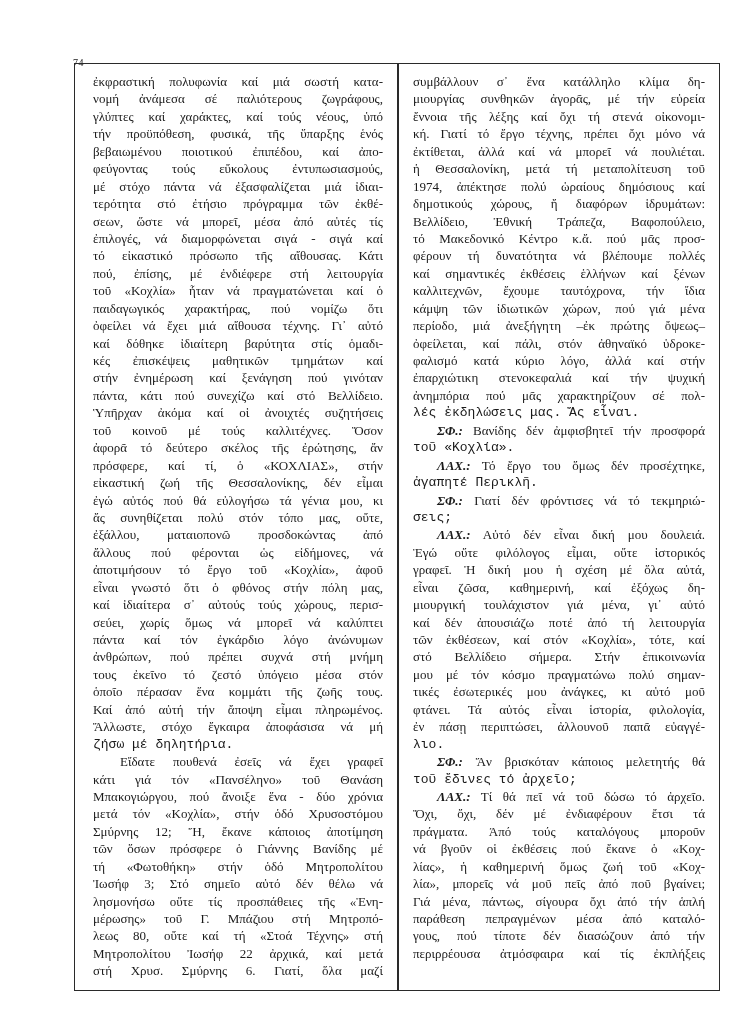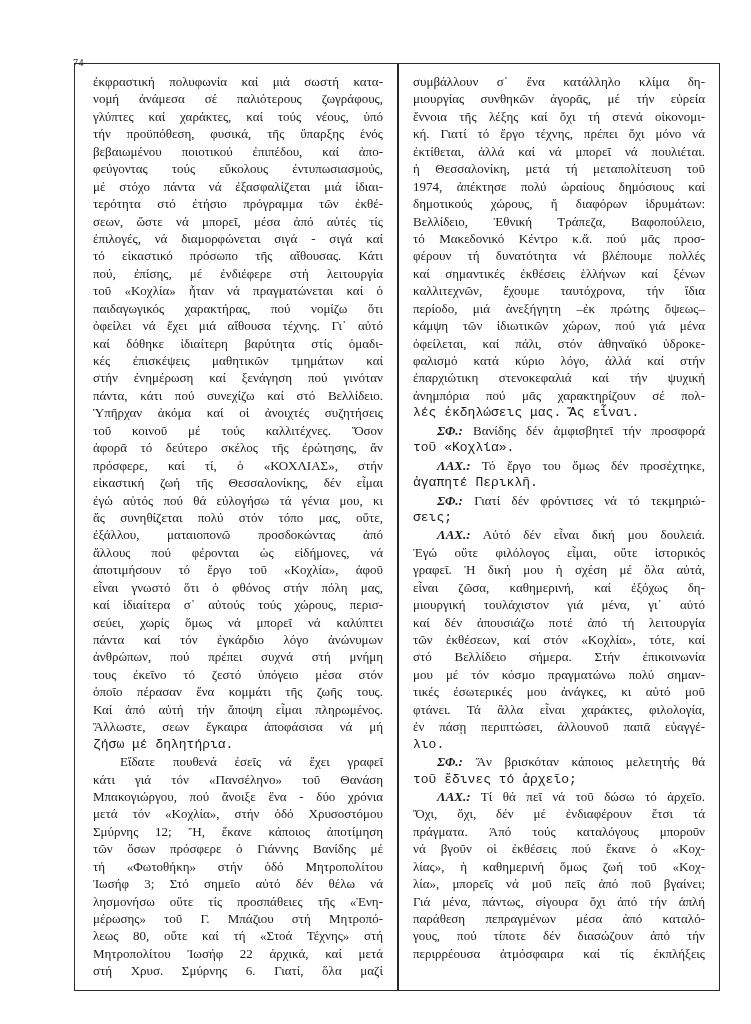--- a/index.html
+++ b/index.html
@@ -55,21 +55,21 @@
     <span class="line"><span>ἄλλους πού φέρονται ὡς εἰδήμονες, νά</span></span>
     <span class="line"><span>ἀποτιμήσουν τό ἔργο τοῦ «Κοχλία», ἀφοῦ</span></span>
     <span class="line"><span>εἶναι γνωστό ὅτι ὁ φθόνος στήν πόλη μας,</span></span>
     <span class="line"><span>καί ἰδιαίτερα σ᾿ αὐτούς τούς χώρους, περισ-</span></span>
     <span class="line"><span>σεύει, χωρίς ὅμως νά μπορεῖ νά καλύπτει</span></span>
     <span class="line"><span>πάντα καί τόν ἐγκάρδιο λόγο ἀνώνυμων</span></span>
     <span class="line"><span>ἀνθρώπων, πού πρέπει συχνά στή μνήμη</span></span>
     <span class="line"><span>τους ἐκεῖνο τό ζεστό ὑπόγειο μέσα στόν</span></span>
     <span class="line"><span>ὁποῖο πέρασαν ἕνα κομμάτι τῆς ζωῆς τους.</span></span>
     <span class="line"><span>Καί ἀπό αὐτή τήν ἄποψη εἶμαι πληρωμένος.</span></span>
-    <span class="line"><span>Ἄλλωστε, σεων ἔγκαιρα ἀποφάσισα νά μή</span></span>
+    <span class="line"><span>Ἄλλωστε, στόχο ἔγκαιρα ἀποφάσισα νά μή</span></span>
     <span class="line last"><span>ζήσω μέ δηλητήρια.</span></span>
     <span class="line indent"><span>Εἴδατε πουθενά ἐσεῖς νά ἔχει γραφεῖ</span></span>
     <span class="line"><span>κάτι γιά τόν «Πανσέληνο» τοῦ Θανάση</span></span>
     <span class="line"><span>Μπακογιώργου, πού ἄνοιξε ἕνα - δύο χρόνια</span></span>
     <span class="line"><span>μετά τόν «Κοχλία», στήν ὁδό Χρυσοστόμου</span></span>
     <span class="line"><span>Σμύρνης 12; Ἤ, ἔκανε κάποιος ἀποτίμηση</span></span>
     <span class="line"><span>τῶν ὅσων πρόσφερε ὁ Γιάννης Βανίδης μέ</span></span>
     <span class="line"><span>τή «Φωτοθήκη» στήν ὁδό Μητροπολίτου</span></span>
     <span class="line"><span>Ἰωσήφ 3; Στό σημεῖο αὐτό δέν θέλω νά</span></span>
     <span class="line"><span>λησμονήσω οὔτε τίς προσπάθειες τῆς «Ἐνη-</span></span>
@@ -85,22 +85,22 @@
     <span class="line"><span>κή. Γιατί τό ἔργο τέχνης, πρέπει ὄχι μόνο νά</span></span>
     <span class="line"><span>ἐκτίθεται, ἀλλά καί νά μπορεῖ νά πουλιέται.</span></span>
     <span class="line"><span>ἡ Θεσσαλονίκη, μετά τή μεταπολίτευση τοῦ</span></span>
     <span class="line"><span>1974, ἀπέκτησε πολύ ὡραίους δημόσιους καί</span></span>
     <span class="line"><span>δημοτικούς χώρους, ἤ διαφόρων ἱδρυμάτων:</span></span>
     <span class="line"><span>Βελλίδειο, Ἐθνική Τράπεζα, Βαφοπούλειο,</span></span>
     <span class="line"><span>τό Μακεδονικό Κέντρο κ.ἄ. πού μᾶς προσ-</span></span>
     <span class="line"><span>φέρουν τή δυνατότητα νά βλέπουμε πολλές</span></span>
     <span class="line"><span>καί σημαντικές ἐκθέσεις ἑλλήνων καί ξένων</span></span>
     <span class="line"><span>καλλιτεχνῶν, ἔχουμε ταυτόχρονα, τήν ἴδια</span></span>
+    <span class="line"><span>κάμψη τῶν ἰδιωτικῶν χώρων, πού γιά μένα</span></span>
     <span class="line"><span>περίοδο, μιά ἀνεξήγητη –ἐκ πρώτης ὄψεως–</span></span>
-    <span class="line"><span>κάμψη τῶν ἰδιωτικῶν χώρων, πού γιά μένα</span></span>
     <span class="line"><span>ὀφείλεται, καί πάλι, στόν ἀθηναϊκό ὑδροκε-</span></span>
     <span class="line"><span>φαλισμό κατά κύριο λόγο, ἀλλά καί στήν</span></span>
     <span class="line"><span>ἐπαρχιώτικη στενοκεφαλιά καί τήν ψυχική</span></span>
     <span class="line"><span>ἀνημπόρια πού μᾶς χαρακτηρίζουν σέ πολ-</span></span>
     <span class="line last"><span>λές ἐκδηλώσεις μας. Ἄς εἶναι.</span></span>
     <span class="line"><span class="speaker">ΣΦ.:</span><span> Βανίδης δέν ἀμφισβητεῖ τήν προσφορά</span></span>
     <span class="line last"><span>τοῦ «Κοχλία».</span></span>
     <span class="line"><span class="speaker">ΛΑΧ.:</span><span> Τό ἔργο του ὅμως δέν προσέχτηκε,</span></span>
     <span class="line last"><span>ἀγαπητέ Περικλῆ.</span></span>
     <span class="line"><span class="speaker">ΣΦ.:</span><span> Γιατί δέν φρόντισες νά τό τεκμηριώ-</span></span>
@@ -108,21 +108,21 @@
     <span class="line"><span class="speaker">ΛΑΧ.:</span><span> Αὐτό δέν εἶναι δική μου δουλειά.</span></span>
     <span class="line"><span>Ἐγώ οὔτε φιλόλογος εἶμαι, οὔτε ἱστορικός</span></span>
     <span class="line"><span>γραφεῖ. Ἡ δική μου ἡ σχέση μέ ὅλα αὐτά,</span></span>
     <span class="line"><span>εἶναι ζῶσα, καθημερινή, καί ἐξόχως δη-</span></span>
     <span class="line"><span>μιουργική τουλάχιστον γιά μένα, γι᾿ αὐτό</span></span>
     <span class="line"><span>καί δέν ἀπουσιάζω ποτέ ἀπό τή λειτουργία</span></span>
     <span class="line"><span>τῶν ἐκθέσεων, καί στόν «Κοχλία», τότε, καί</span></span>
     <span class="line"><span>στό Βελλίδειο σήμερα. Στήν ἐπικοινωνία</span></span>
     <span class="line"><span>μου μέ τόν κόσμο πραγματώνω πολύ σημαν-</span></span>
     <span class="line"><span>τικές ἐσωτερικές μου ἀνάγκες, κι αὐτό μοῦ</span></span>
-    <span class="line"><span>φτάνει. Τά ἄλλα εἶναι χαράκτες, φιλολογία,</span></span>
+    <span class="line"><span>φτάνει. Τά αὐτός εἶναι ἱστορία, φιλολογία,</span></span>
     <span class="line"><span>ἐν πάσῃ περιπτώσει, ἀλλουνοῦ παπᾶ εὐαγγέ-</span></span>
     <span class="line last"><span>λιο.</span></span>
     <span class="line"><span class="speaker">ΣΦ.:</span><span> Ἄν βρισκόταν κάποιος μελετητής θά</span></span>
     <span class="line last"><span>τοῦ ἔδινες τό ἀρχεῖο;</span></span>
     <span class="line"><span class="speaker">ΛΑΧ.:</span><span> Τί θά πεῖ νά τοῦ δώσω τό ἀρχεῖο.</span></span>
     <span class="line"><span>Ὄχι, ὄχι, δέν μέ ἐνδιαφέρουν ἔτσι τά</span></span>
     <span class="line"><span>πράγματα. Ἀπό τούς καταλόγους μποροῦν</span></span>
     <span class="line"><span>νά βγοῦν οἱ ἐκθέσεις πού ἔκανε ὁ «Κοχ-</span></span>
     <span class="line"><span>λίας», ἡ καθημερινή ὅμως ζωή τοῦ «Κοχ-</span></span>
     <span class="line"><span>λία», μπορεῖς νά μοῦ πεῖς ἀπό ποῦ βγαίνει;</span></span>

